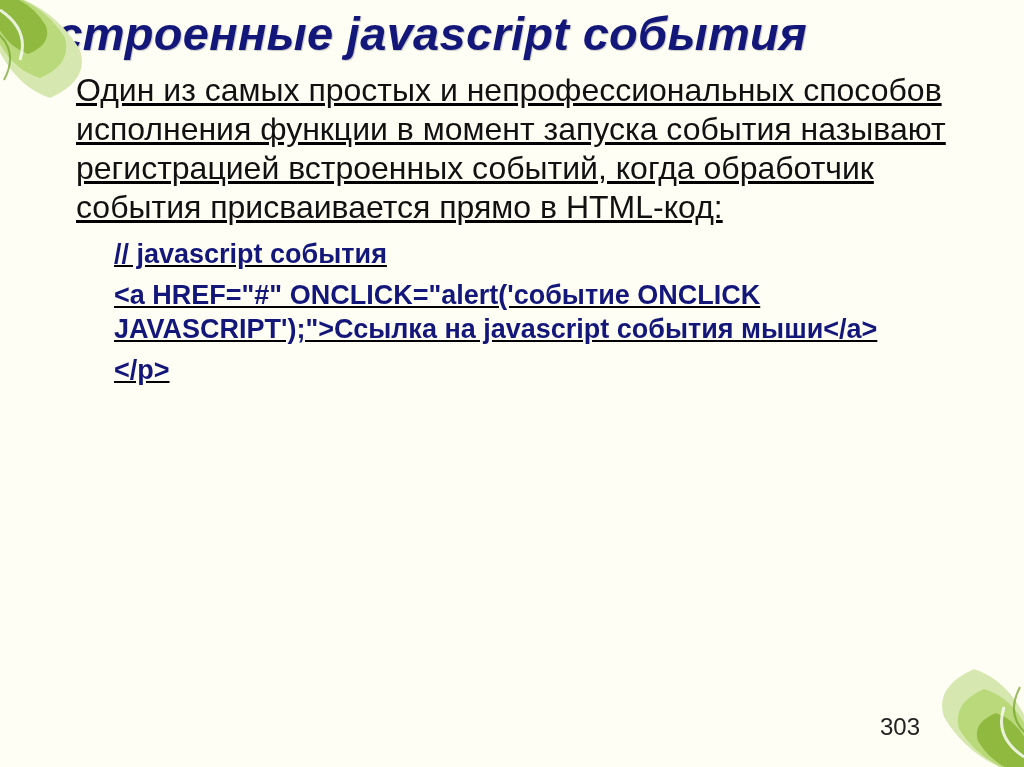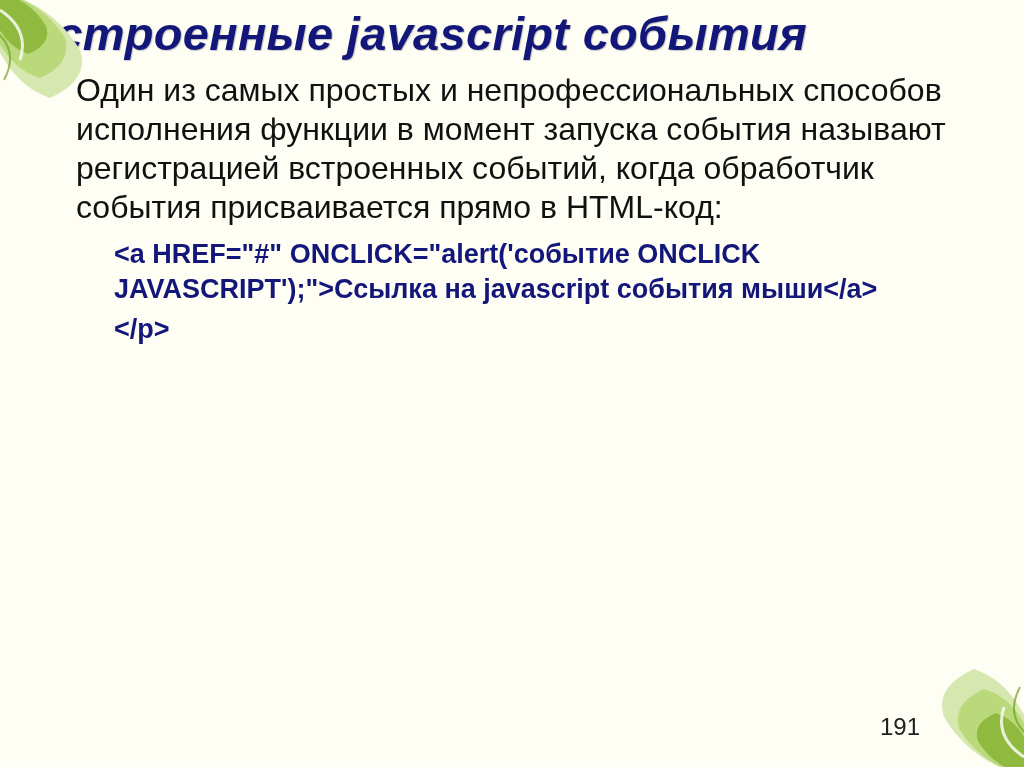--- a/index.html
+++ b/index.html
@@ -23,20 +23,21 @@
     font-size: 47px;
     font-weight: bold;
     font-style: italic;
     text-align: left;
     padding: 6px 20px 4px 22px;
     letter-spacing: 0.3px;
     text-shadow: 1px 1px 1px rgba(160,160,160,0.6);
   }
   .content {
     padding: 4px 40px 0 42px;
+    text-decoration: underline;
   }
   .bullet-row {
     display: flex;
     align-items: flex-start;
     margin-top: 2px;
   }
   .bullet-dot {
     width: 10px;
     height: 10px;
     min-width: 10px;
@@ -93,18 +94,19 @@
 
 <h1 class="title">Встроенные javascript события</h1>
 
 <div class="content">
   <div class="bullet-row">
     <div class="bullet-dot"></div>
     <div class="para-main">Один из самых простых и непрофессиональных способов исполнения функции в момент запуска события называют регистрацией встроенных событий, когда обработчик события присваивается прямо в HTML-код:</div>
   </div>
 
   <div class="code-block">
+    <div class="code-line">// javascript события</div>
     <div class="code-line">&lt;a HREF="#" ONCLICK="alert('событие ONCLICK JAVASCRIPT');"&gt;Ссылка на javascript события мыши&lt;/a&gt;</div>
     <div class="code-line">&lt;/p&gt;</div>
   </div>
 </div>
 
-<div class="page-num">191</div>
+<div class="page-num">303</div>
 
 </body></html>

